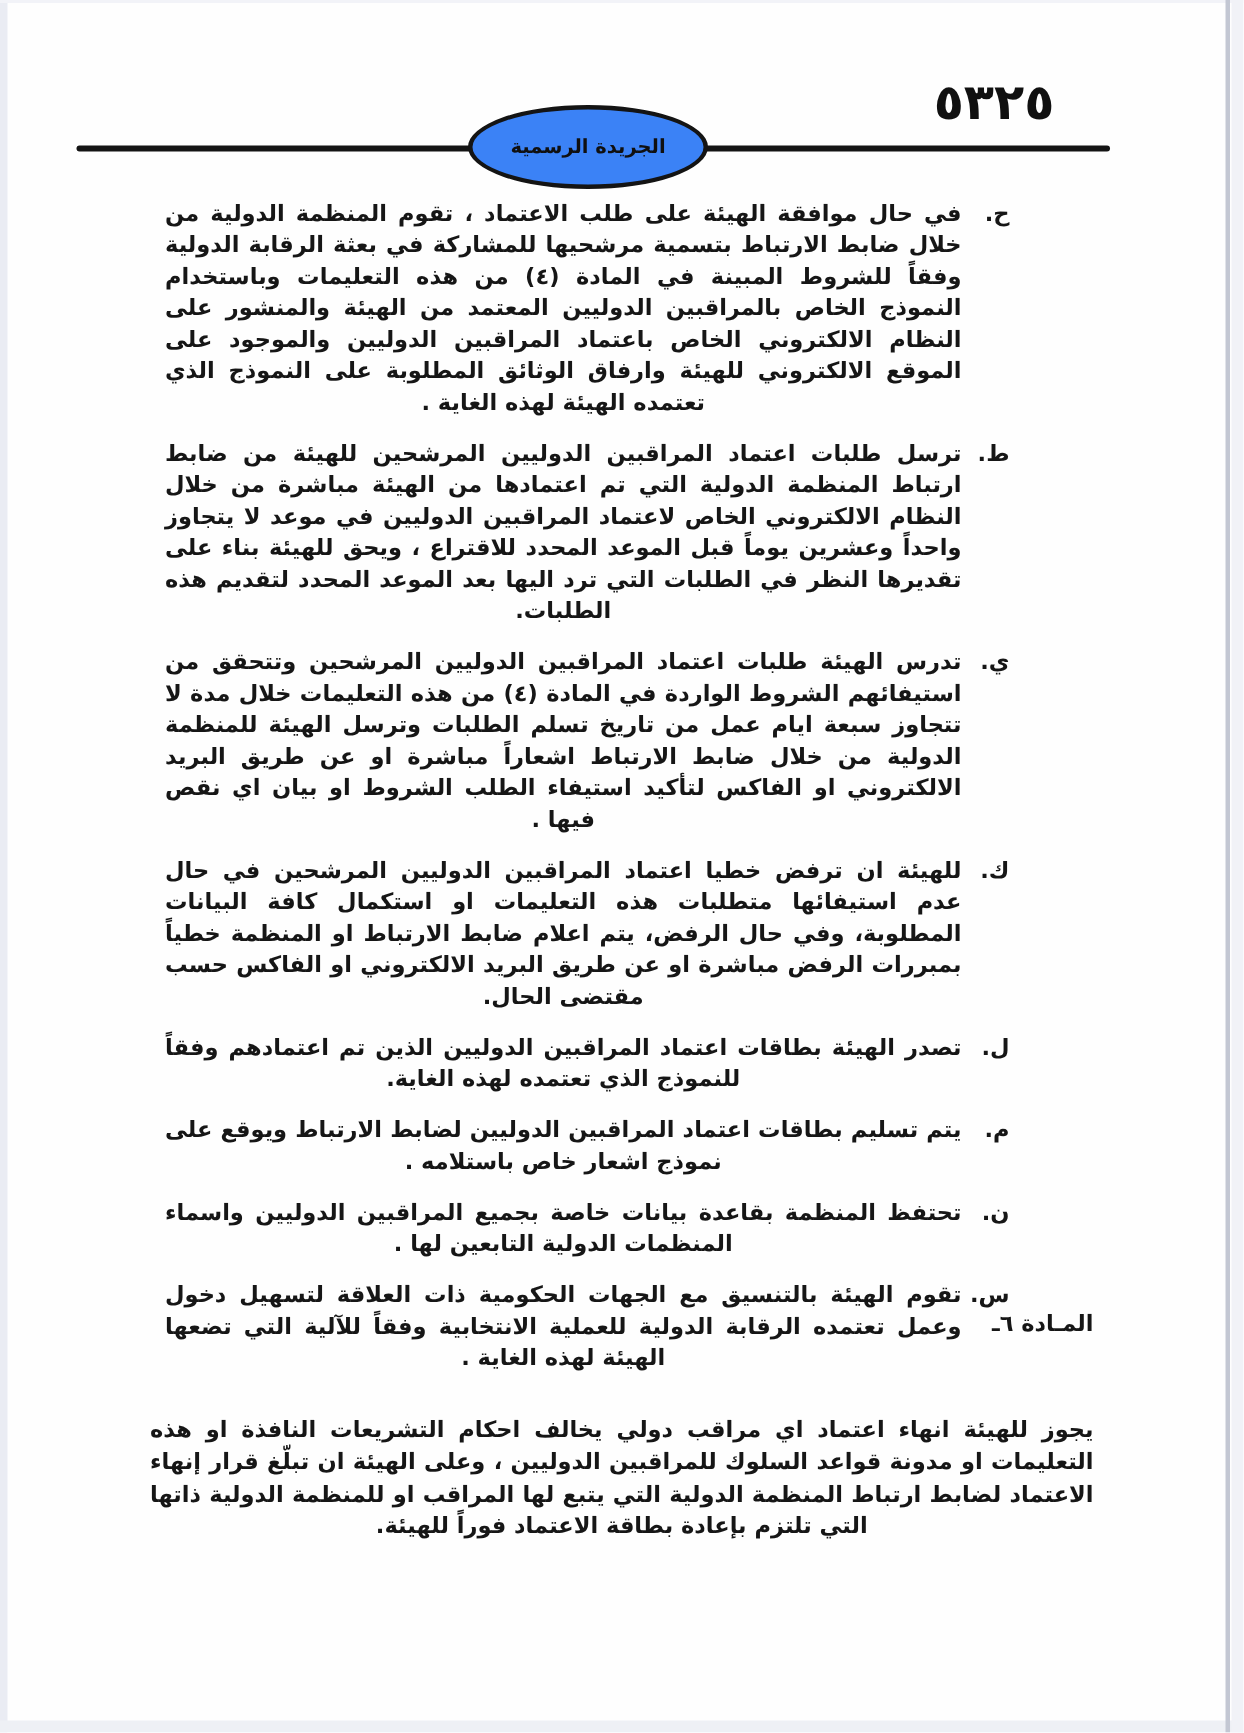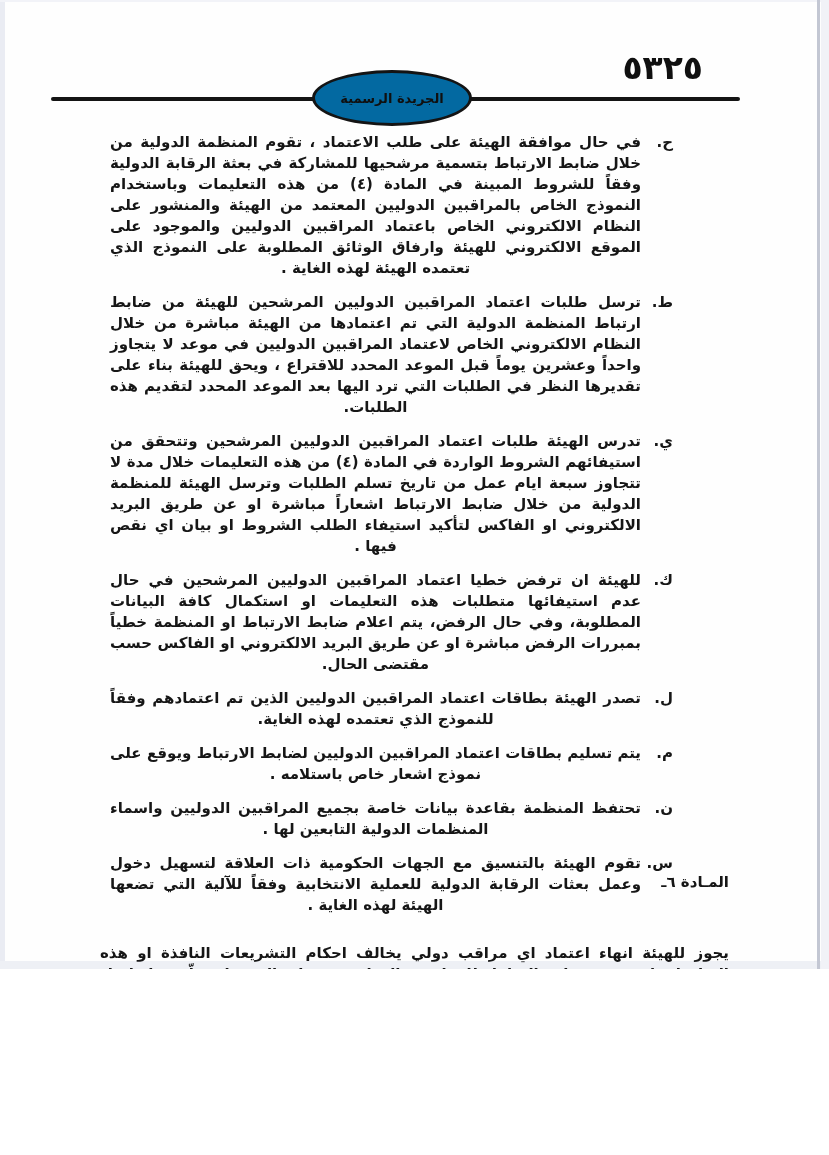--- a/index.html
+++ b/index.html
@@ -3,21 +3,21 @@
 <meta charset="utf-8">
 <style>
   html, body { margin: 0; padding: 0; }
   body {
     width: 829px; height: 1155px;
     background: #ffffff;
     font-family: "DejaVu Sans", sans-serif;
   }
   .page {
     position: relative;
-    width: 829px; height: 969px;
+    width: 829px; height: 1155px;
     background: #fefefe;
     overflow: hidden;
     color: #161616;
     font-weight: bold;
   }
   
   .scan-edge-left   { position: absolute; left: 0; top: 0; width: 5px; height: 100%; background: #eaecf3; }
   .scan-edge-top    { position: absolute; left: 0; top: 0; width: 100%; height: 2px; background: #f2f3f8; }
   .scan-edge-bottom { position: absolute; left: 0; bottom: 0; width: 100%; height: 8px; background: #eef0f5; }
   .scan-edge-right-band { position: absolute; left: 821px; top: 0; width: 8px; height: 100%; background: #f1f2f7; }
@@ -35,21 +35,21 @@
     position: absolute;
     top: 97px; left: 51px;
     width: 689px; height: 4px;
     background: #141414;
     border-radius: 2px;
   }
   .gazette-oval {
     position: absolute;
     top: 70px; left: 312px;
     width: 154px; height: 50px;
-    background: #0369a1;
+    background: #3b82f6;
     border: 3.5px solid #141414;
     border-radius: 50%;
     display: flex; align-items: center; justify-content: center;
   }
   .gazette-name {
     font-size: 13px;
     direction: rtl;
     white-space: nowrap;
     color: #101010;
   }
@@ -137,21 +137,21 @@
     <div class="clause">
       <span class="clause-marker">م.</span>
       <span class="clause-text">يتم تسليم بطاقات اعتماد المراقبين الدوليين لضابط الارتباط ويوقع على نموذج اشعار خاص باستلامه .</span>
     </div>
     <div class="clause">
       <span class="clause-marker">ن.</span>
       <span class="clause-text">تحتفظ المنظمة بقاعدة بيانات خاصة بجميع المراقبين الدوليين واسماء المنظمات الدولية التابعين لها .</span>
     </div>
     <div class="clause">
       <span class="clause-marker">س.</span>
-      <span class="clause-text">تقوم الهيئة بالتنسيق مع الجهات الحكومية ذات العلاقة لتسهيل دخول وعمل بعثات الرقابة الدولية للعملية الانتخابية وفقاً للآلية التي تضعها الهيئة لهذه الغاية .</span>
+      <span class="clause-text">تقوم الهيئة بالتنسيق مع الجهات الحكومية ذات العلاقة لتسهيل دخول وعمل تعتمده الرقابة الدولية للعملية الانتخابية وفقاً للآلية التي تضعها الهيئة لهذه الغاية .</span>
     </div>
   </div>
 
   <div class="articles">
     <div class="article">
       <span class="article-marker">المـادة ٦ـ</span>
     </div>
     <div class="article">
       <span class="article-text">يجوز للهيئة انهاء اعتماد اي مراقب دولي يخالف احكام التشريعات النافذة او هذه التعليمات او مدونة قواعد السلوك للمراقبين الدوليين ، وعلى الهيئة ان تبلّغ قرار إنهاء الاعتماد لضابط ارتباط المنظمة الدولية التي يتبع لها المراقب او للمنظمة الدولية ذاتها التي تلتزم بإعادة بطاقة الاعتماد فوراً للهيئة.</span>
     </div>

